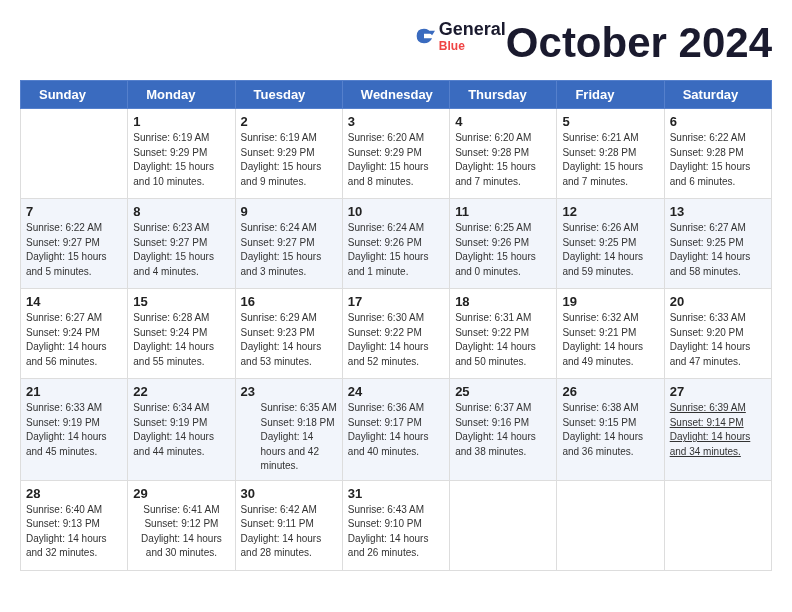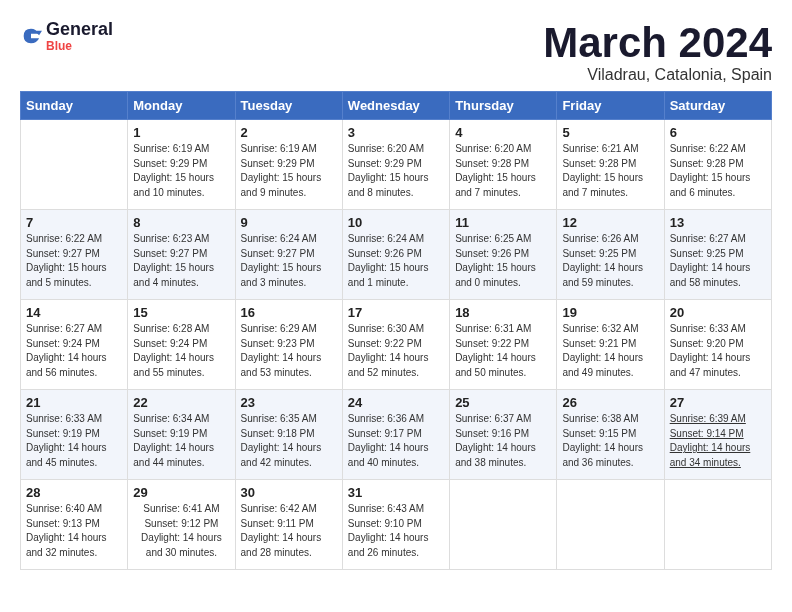--- a/index.html
+++ b/index.html
@@ -5,23 +5,23 @@
     * { box-sizing: border-box; margin: 0; padding: 0; }
     body {
       font-family: Arial, sans-serif;
       background: #fff;
       width: 792px;
       min-height: 612px;
       padding: 20px;
     }
     .header {
       display: flex;
-      justify-content: space-between;
+      justify-content: flex-end;
       align-items: flex-start;
-      margin-bottom: 7px;
+      margin-bottom: 14px;
     }
     .logo {
       display: flex;
       align-items: center;
       gap: 4px;
     }
     .logo-text {
       display: flex;
       flex-direction: column;
       line-height: 1.1;
@@ -48,21 +48,21 @@
       border-collapse: collapse;
       table-layout: fixed;
     }
     thead tr {
       background: #3a6bbf;
     }
     thead th {
       color: #fff;
       font-size: 13px;
       font-weight: bold;
-      padding: 6px 5px;
+      padding: 6px 18px;
       text-align: left;
       border: 1px solid #5580cc;
     }
     tbody tr {
       border-bottom: 1px solid #ddd;
     }
     tbody td {
       vertical-align: top;
       padding: 5px 5px 6px 5px;
       border: 1px solid #ddd;
@@ -99,22 +99,21 @@
     <svg class="logo-icon" viewBox="0 0 30 30" xmlns="http://www.w3.org/2000/svg">
       <path d="M5 15 Q5 5 15 5 Q22 5 25 12 L15 12 L15 18 L26 18 Q23 25 15 25 Q5 25 5 15Z" fill="#3a6bbf"></path>
       <path d="M20 8 L26 14 L30 8Z" fill="#3a6bbf"></path>
     </svg>
     <div class="logo-text">
       <span style="font-size:18px;font-weight:bold;color:#1a1a2e;line-height:1.1;">General</span>
       <span style="font-size:12px;font-weight:bold;color:#ef4444;line-height:1.1;">Blue</span>
     </div>
   </div>
   <div class="title-block">
-    <div class="month-title">March 2024</div>
-    <div class="location">Viladrau, Catalonia, Spain</div>
+    <div class="month-title">October 2024</div>
   </div>
 </div>
 
 <table>
   <thead>
     <tr>
       <th>Sunday</th>
       <th>Monday</th>
       <th>Tuesday</th>
       <th>Wednesday</th>
@@ -259,21 +258,21 @@
 Daylight: 14 hours and 45 minutes.</div>
         </td>
         <td>
           <span class="day-num">22</span>
           <div class="cell-content" style="white-space: pre-line;">Sunrise: 6:34 AM
 Sunset: 9:19 PM
 Daylight: 14 hours and 44 minutes.</div>
         </td>
         <td>
           <span class="day-num">23</span>
-          <div class="cell-content" style="white-space: pre-line;">Sunrise: 6:35 AM
+          <div class="cell-content" style="white-space: pre-line; margin-left: 20px;">Sunrise: 6:35 AM
 Sunset: 9:18 PM
 Daylight: 14 hours and 42 minutes.</div>
         </td>
         <td>
           <span class="day-num">24</span>
           <div class="cell-content" style="white-space: pre-line;">Sunrise: 6:36 AM
 Sunset: 9:17 PM
 Daylight: 14 hours and 40 minutes.</div>
         </td>
         <td>

